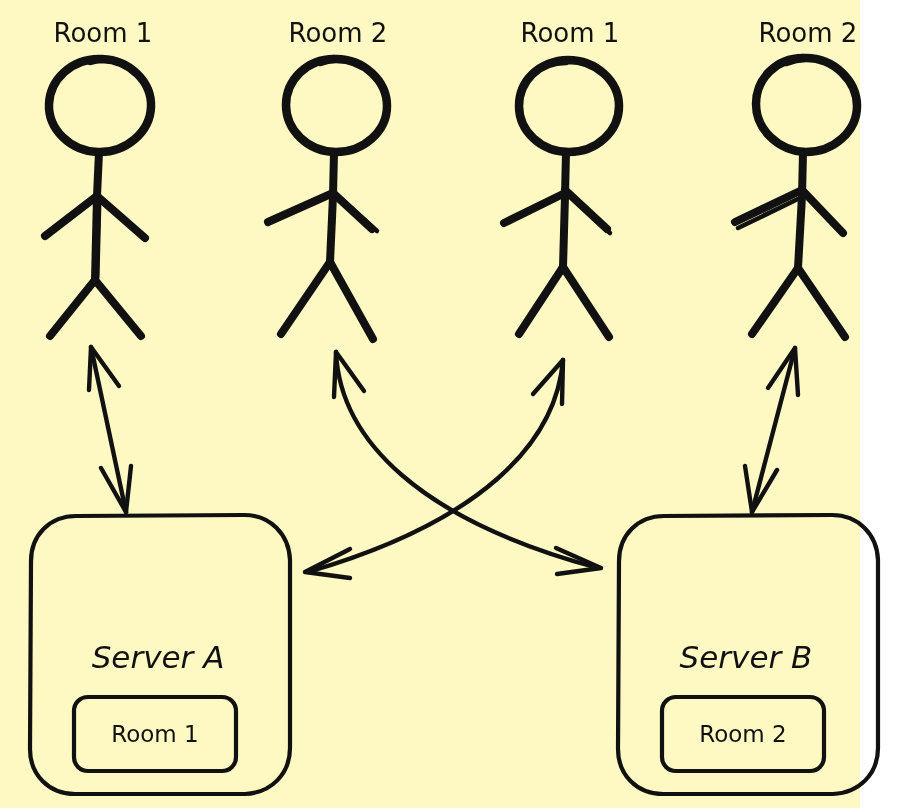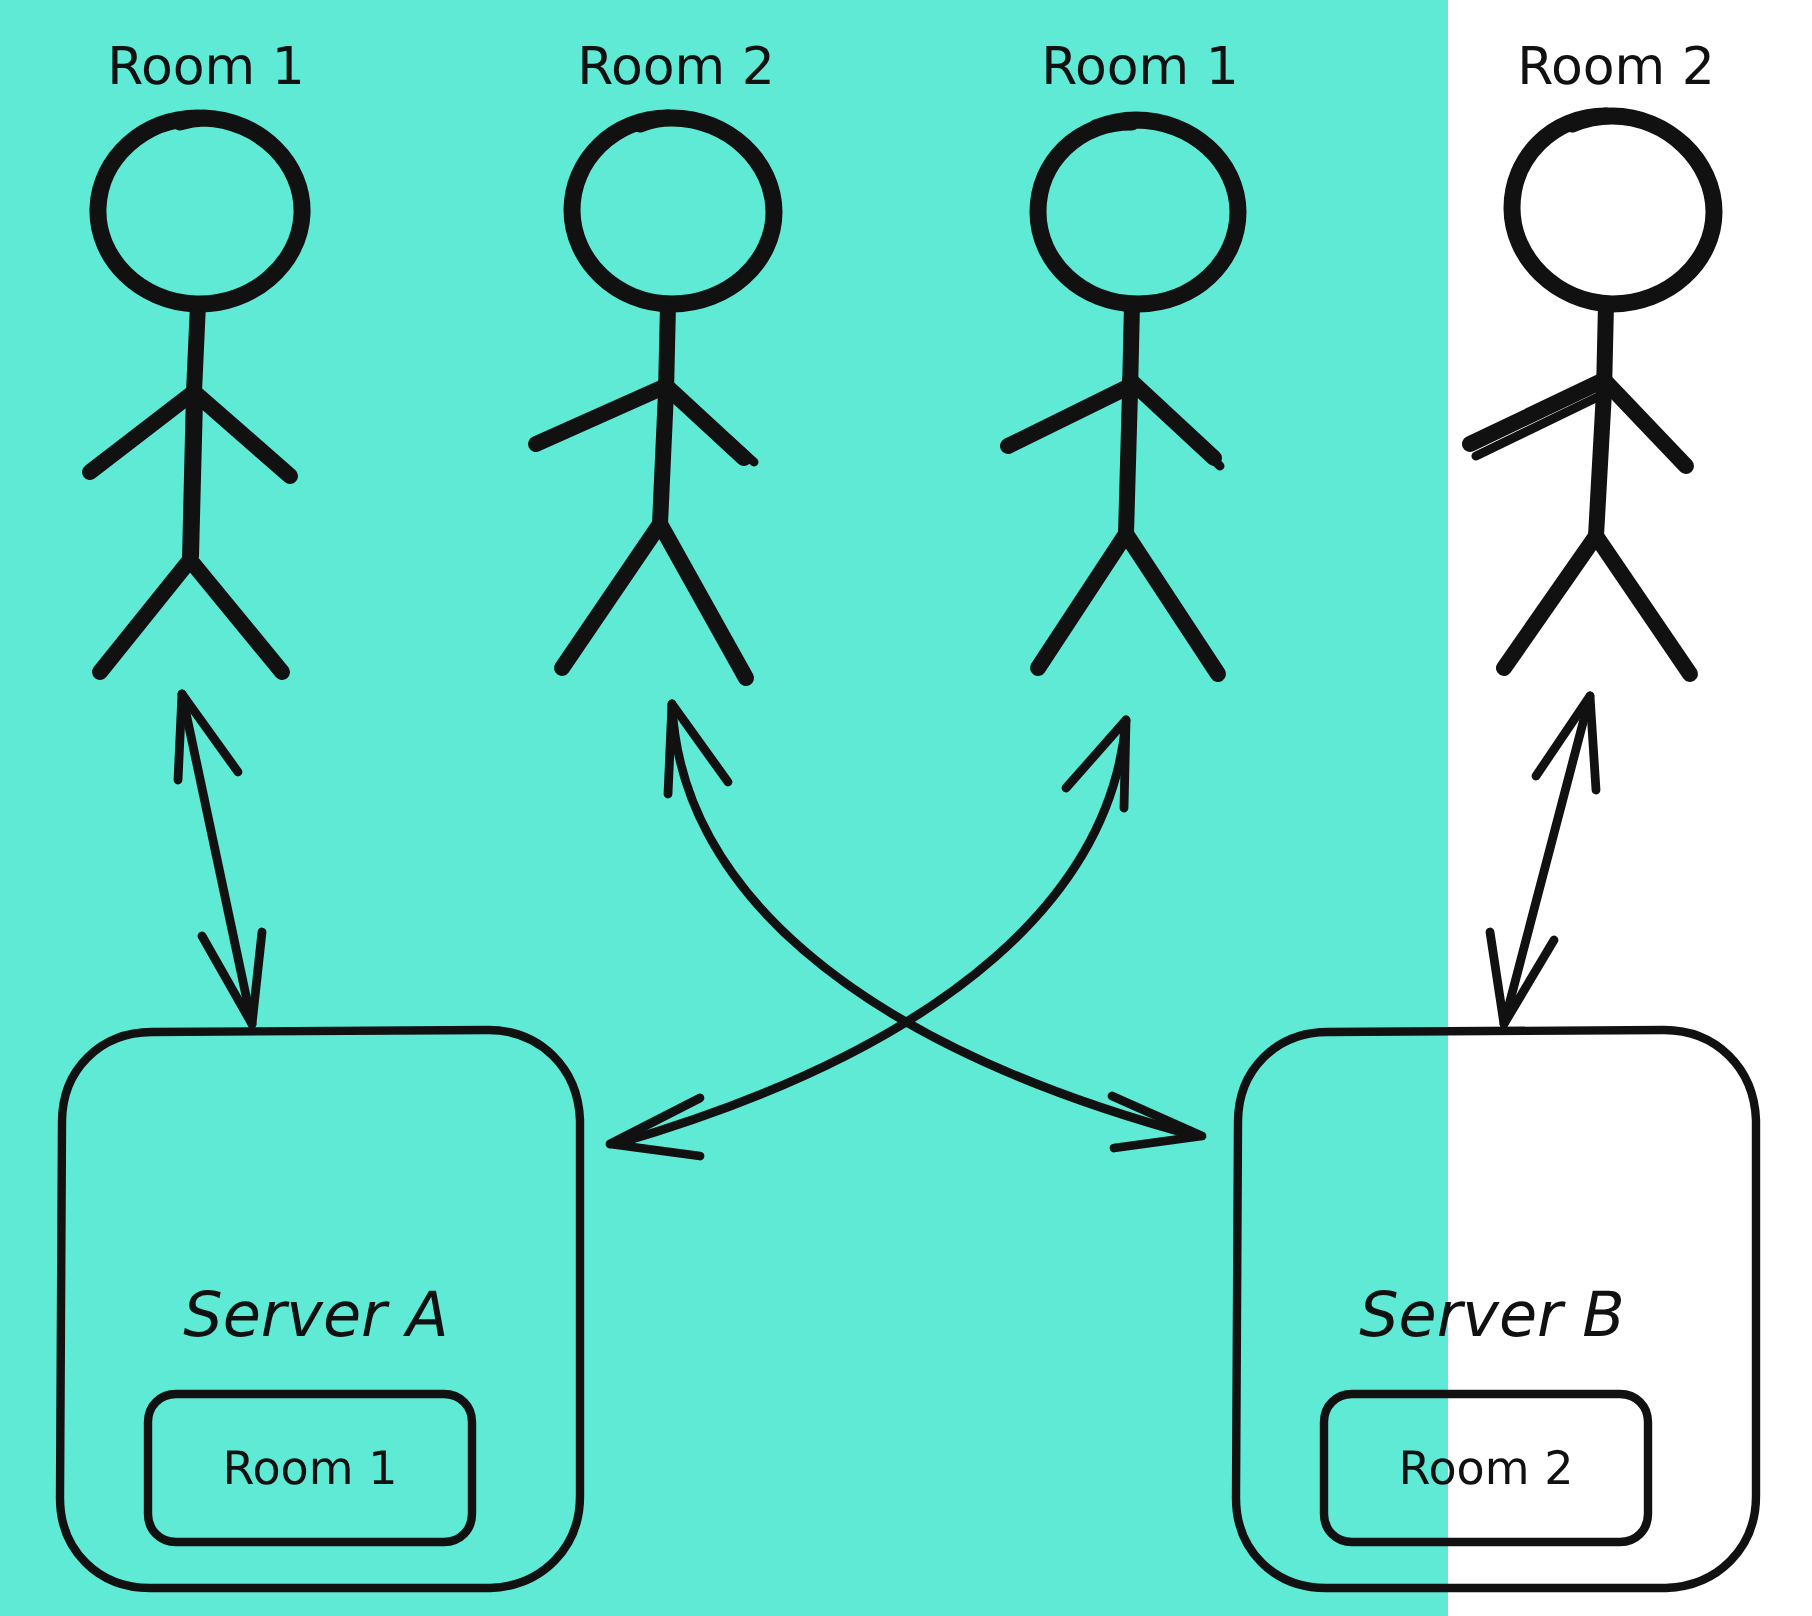--- a/index.html
+++ b/index.html
@@ -8,23 +8,23 @@
     background: #ffffff;
   }
   body {
     width: 906px;
     height: 808px;
     overflow: hidden;
     font-family: "DejaVu Sans", sans-serif;
   }
   #canvas-root {
     position: relative;
-    width: 724px;
+    width: 860px;
     height: 808px;
-    background: #5eead4;
+    background: #fef9c3;
   }
   #diagram-svg {
     position: absolute;
     top: 0;
     left: 0;
     width: 906px;
     height: 808px;
     display: block;
   }
   .hand-text {

